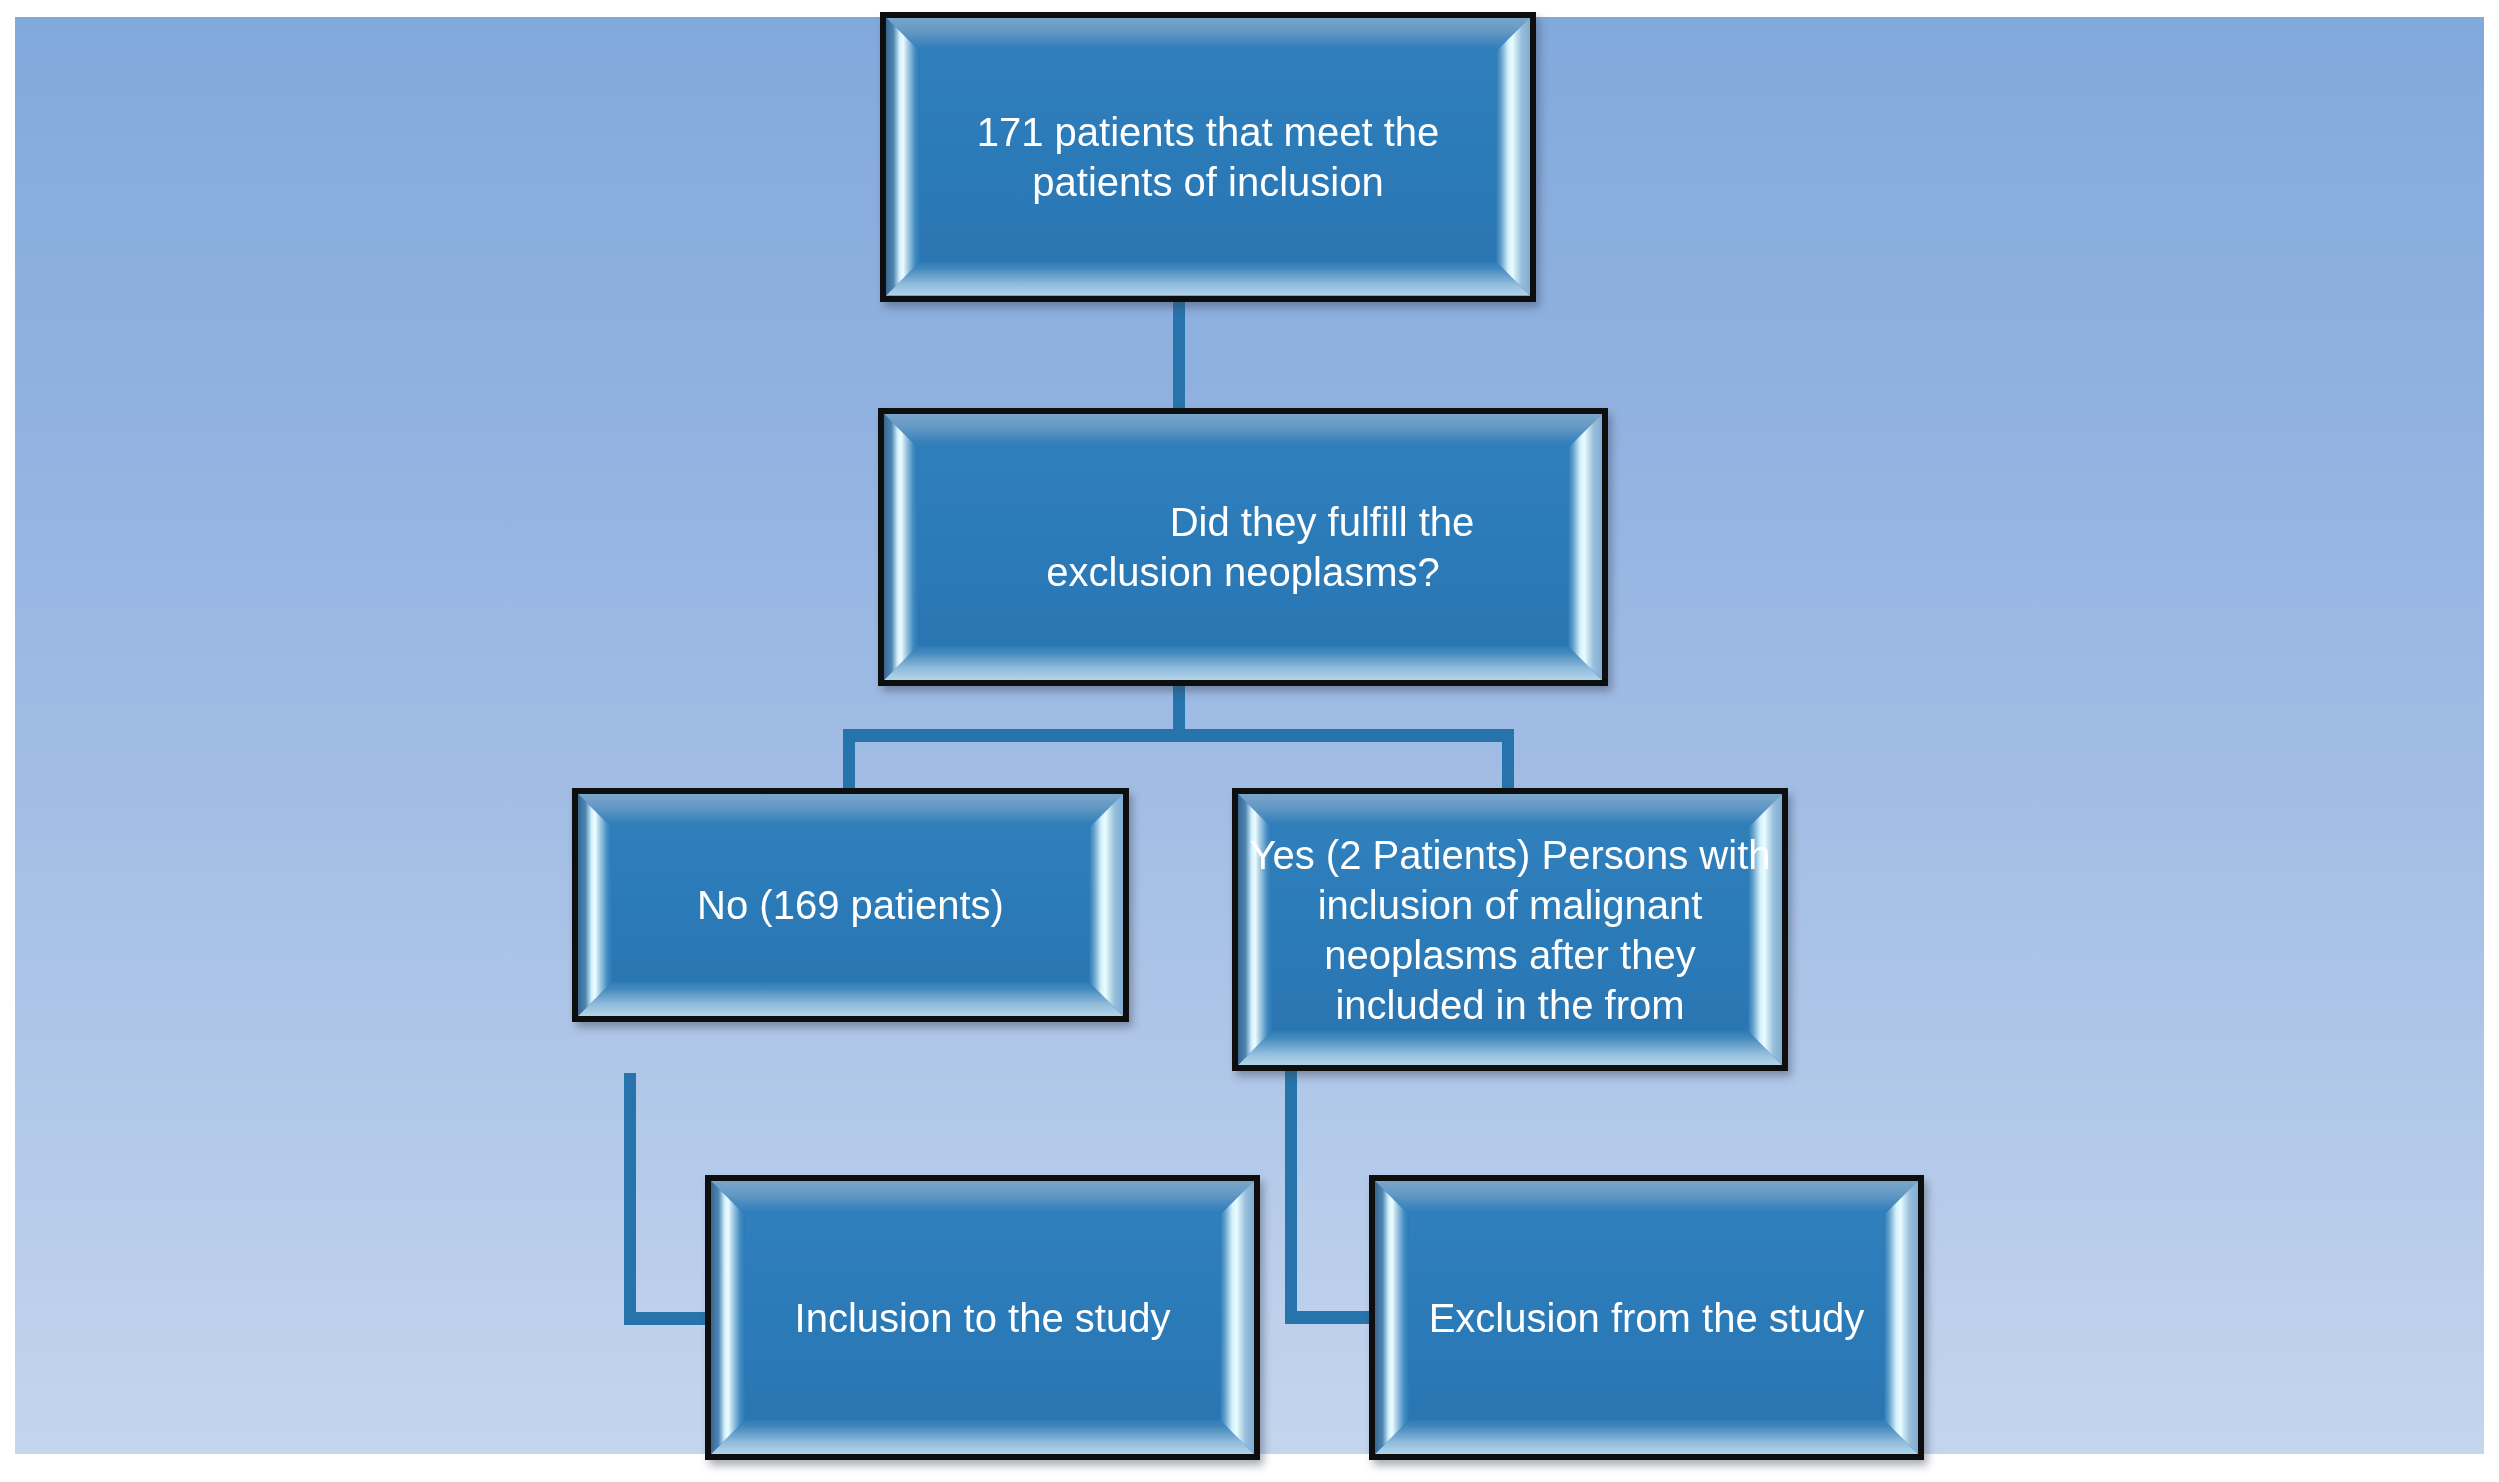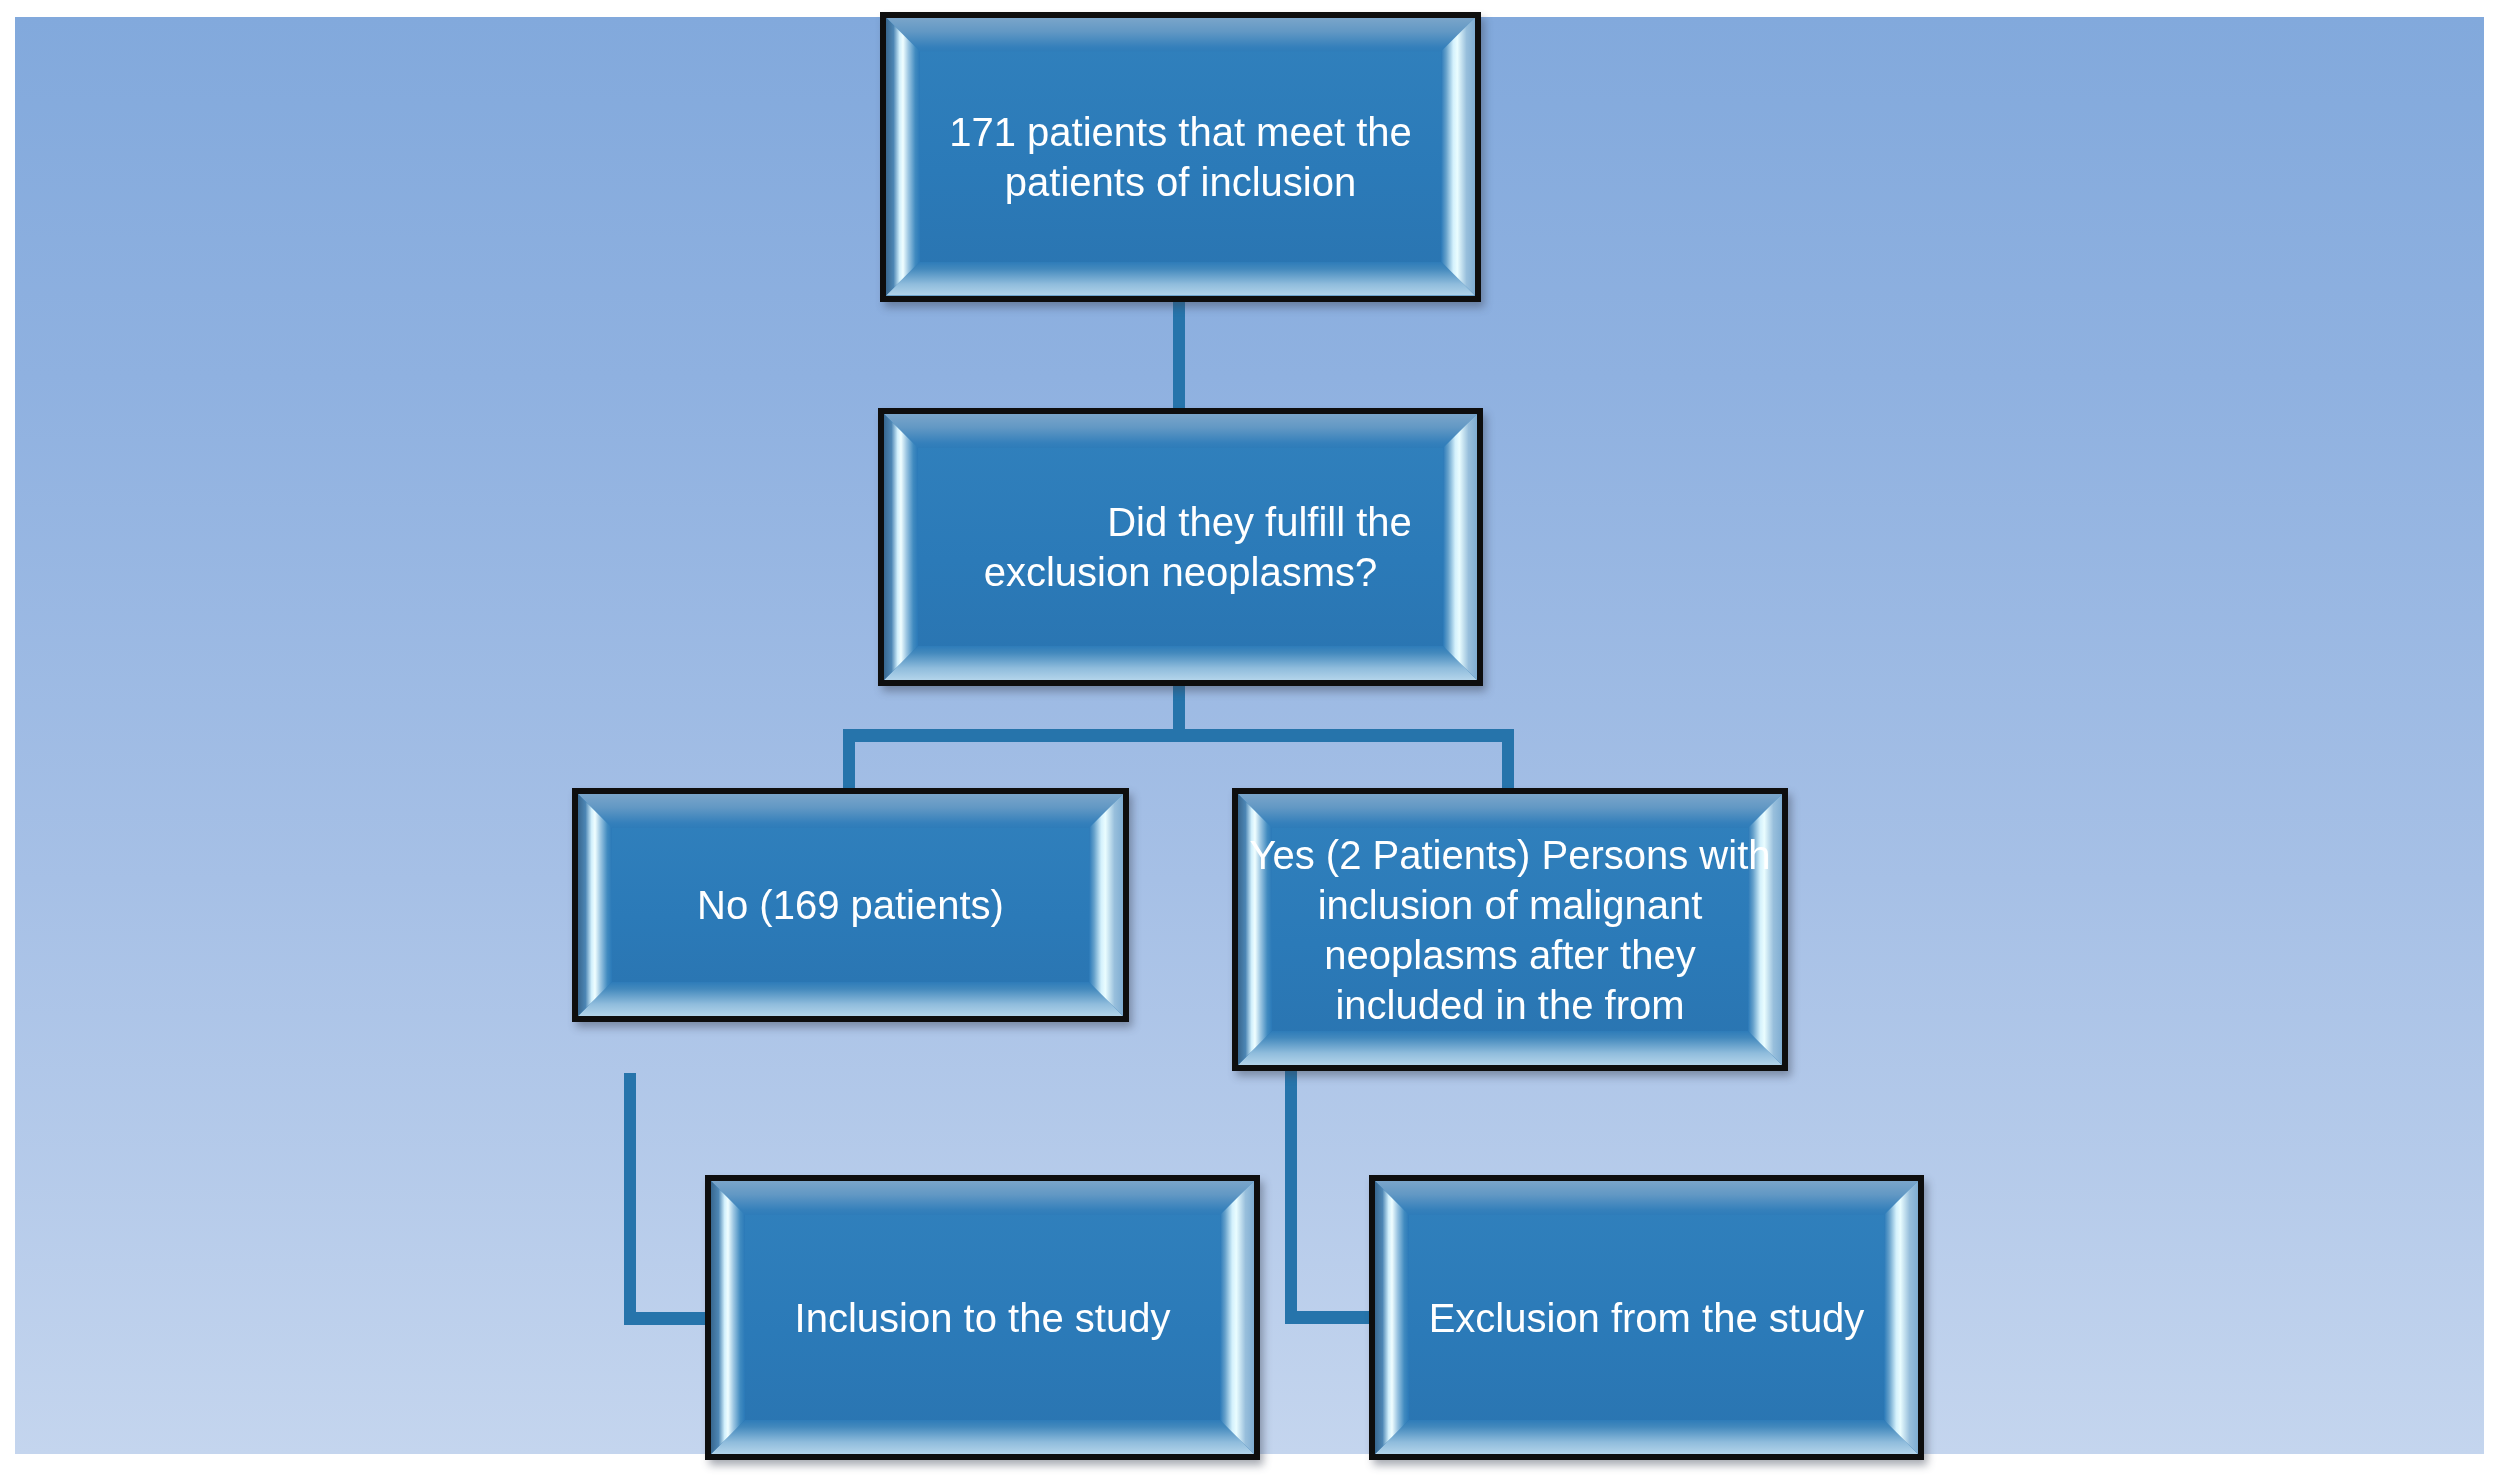--- a/index.html
+++ b/index.html
@@ -40,22 +40,22 @@
     clip-path:polygon(0 34px,100% 0,100% 100%,0 calc(100% - 34px));}
   .label{
     position:relative;z-index:2;
     color:#ffffff;text-align:center;
     font-size:40px;line-height:50px;font-weight:400;
     display:flex;flex-direction:column;align-items:center;
   }
   .ln{white-space:nowrap;}
   .q-ln1{transform:translateX(79px);} 
   
-  .n-cohort   {left:880px;top:11.6px;  width:601px;height:290px;}
-  .n-question {left:878px;top:408px; width:605px;height:278px;}
+  .n-cohort   {left:880px;top:11.6px;  width:656px;height:290px;}
+  .n-question {left:878px;top:408px; width:730px;height:278px;}
   .n-no       {left:572px; top:788px;width:557px;height:234px;}
   .n-yes      {left:1232px;top:788px;width:556px;height:283px;justify-content:center;}
   .n-inclusion{left:705px;top:1175px;width:555px;height:285px;}
   .n-exclusion{left:1369px;top:1175px;width:555px;height:285px;}
   
   .c-v1 {left:1173px;top:302px; width:12.3px; height:106px;}
   .c-v2 {left:1173px;top:685px;width:12.3px; height:57px;}
   .c-h2 {left:843px;top:729px;width:671px;height:13px;}
   .c-d2l{left:843px;top:729px;width:12.3px; height:59px;}
   .c-d2r{left:1502px;top:729px;width:12.3px; height:59px;}

